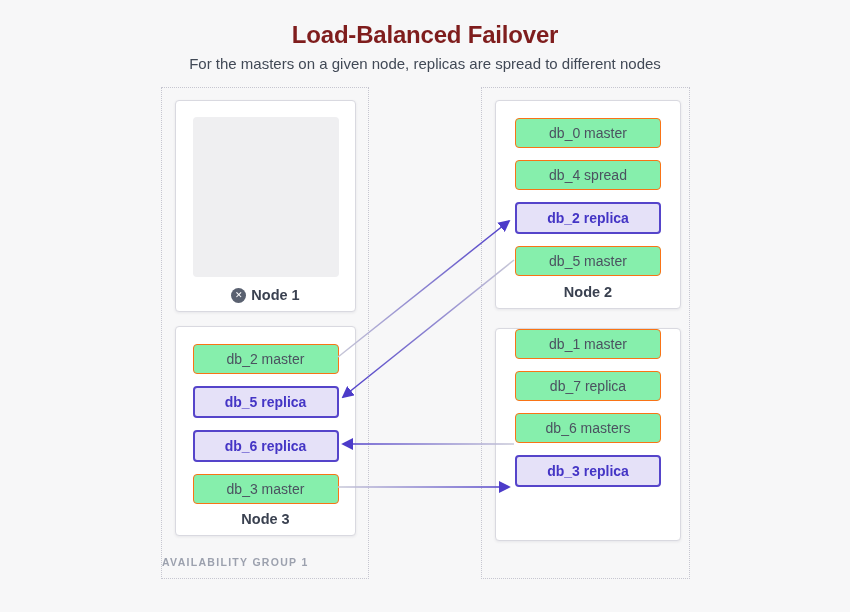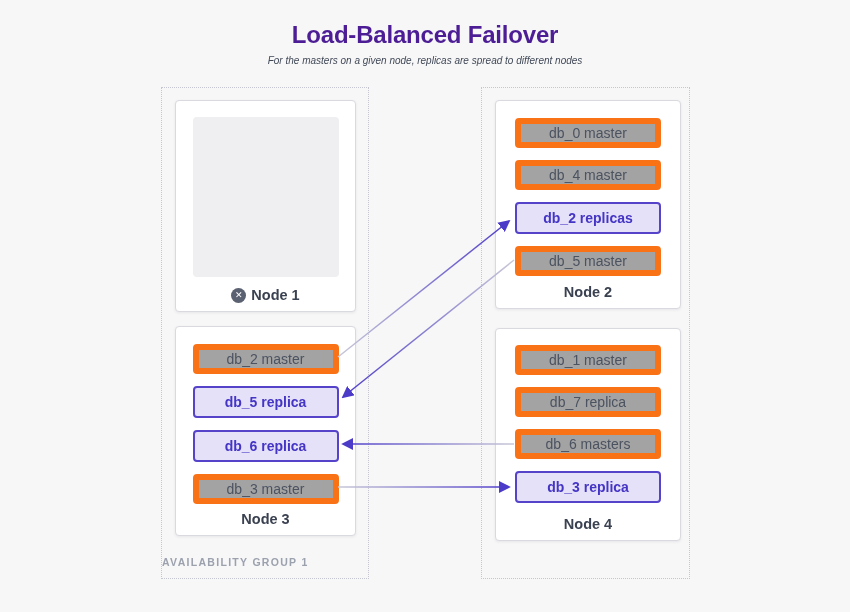--- a/index.html
+++ b/index.html
@@ -11,29 +11,28 @@
     width: 850px;
     height: 612px;
     background: #f7f7f8;
     overflow: hidden;
   }
 
   .header { position: absolute; top: 22px; left: 0; width: 100%; text-align: center; }
   .title {
     font-size: 24px;
     font-weight: bold;
-    color: #4c1d95;
+    color: #7f1d1d;
     letter-spacing: -0.2px;
     line-height: 1.1;
   }
   .subtitle {
     margin-top: 7px;
-    font-size: 10px;
+    font-size: 15px;
     color: #414956;
-    font-style: italic;
   }
 
   .group {
     position: absolute;
     border: 1px dotted #c6c6d0;
   }
   .group-1 { left: 161px; top: 87px; width: 208px; height: 492px; }
   .group-2 { left: 481px; top: 87px; width: 209px; height: 492px; }
 
   .group-label {
@@ -54,35 +53,35 @@
     border-radius: 4px;
     box-shadow: 0 1px 3px rgba(40,40,60,0.08);
     display: flex;
     flex-direction: column;
     align-items: center;
     gap: 12px;
   }
   .node-1 { left: 13px; top: 12px;  width: 181px; height: 212px; padding-top: 16px; }
   .node-3 { left: 13px; top: 238px; width: 181px; height: 210px; padding-top: 17px; }
   .node-2 { left: 13px; top: 12px;  width: 186px; height: 209px; padding-top: 17px; }
-  .node-4 { left: 13px; top: 240px; width: 186px; height: 213px; padding-top: 16px; }
+  .node-4 { left: 13px; top: 240px; width: 186px; height: 213px; padding-top: 0; }
 
   .db-box {
     width: 146px;
     height: 30px;
     border-radius: 4px;
     display: flex;
     align-items: center;
     justify-content: center;
     font-size: 14px;
     flex: none;
   }
   .db-master {
-    background: #a3a3a3;
-    border: 6px solid #f97316;
+    background: #86efac;
+    border: 1px solid #f97316;
     color: #4b5260;
   }
   .db-replica {
     height: 32px;
     background: #e5e1f8;
     border: 2px solid #5544ca;
     color: #4435c5;
     font-weight: 600;
   }
 
@@ -159,36 +158,33 @@
       </div>
     </div>
 
     <div class="group-label">AVAILABILITY GROUP 1</div>
   </div>
 
   <div class="group group-2">
 
     <div class="node-card node-2">
       <div class="db-box db-master">db_0 master</div>
-      <div class="db-box db-master">db_4 master</div>
-      <div class="db-box db-replica">db_2 replicas</div>
+      <div class="db-box db-master">db_4 spread</div>
+      <div class="db-box db-replica">db_2 replica</div>
       <div class="db-box db-master">db_5 master</div>
       <div class="node-label">
         <span>Node 2</span>
       </div>
     </div>
 
     <div class="node-card node-4">
       <div class="db-box db-master">db_1 master</div>
       <div class="db-box db-master">db_7 replica</div>
       <div class="db-box db-master">db_6 masters</div>
       <div class="db-box db-replica">db_3 replica</div>
-      <div class="node-label">
-        <span>Node 4</span>
-      </div>
     </div>
 
   </div>
 
   <svg class="arrow-layer" width="850" height="612" viewBox="0 0 850 612" xmlns="http://www.w3.org/2000/svg">
     <defs>
       <marker id="ah" viewBox="0 0 10 10" refX="8.5" refY="5" markerWidth="8" markerHeight="8" orient="auto">
         <path d="M0,0 L10,5 L0,10 z" fill="#4c3bc9"></path>
       </marker>
       <linearGradient id="g1" gradientUnits="userSpaceOnUse" x1="338" y1="357" x2="509" y2="221">

